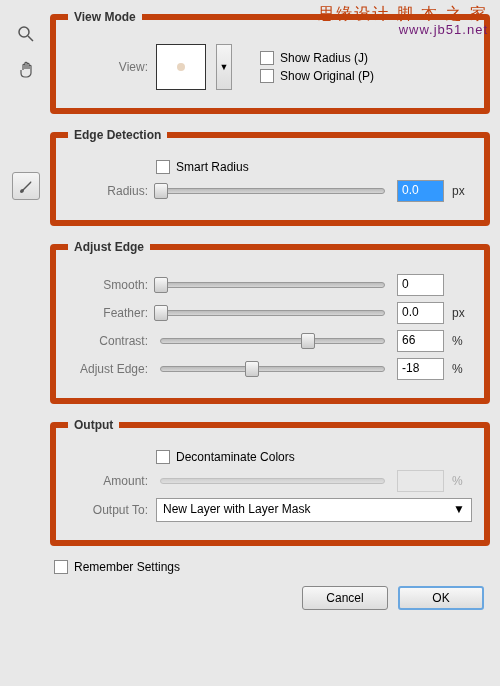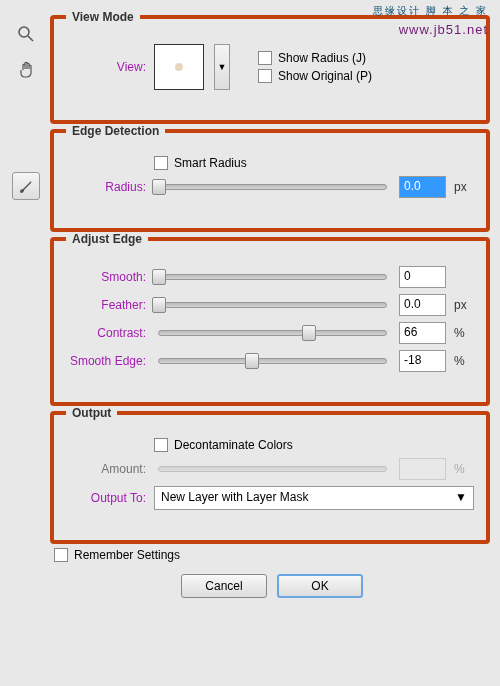--- a/index.html
+++ b/index.html
@@ -1,40 +1,40 @@
 <!DOCTYPE html>
 <html><head>
 <meta charset="utf-8">
 <style>
 *{box-sizing:border-box;font-family:Tahoma,Arial,sans-serif;font-size:12px;margin:0;padding:0}
 body{background:#e8e8e8;width:500px;height:686px;position:relative;padding:10px 10px 10px 50px}
 .tool-col{position:absolute;left:12px;top:20px;width:32px}
 .tool{width:28px;height:28px;margin-bottom:8px;display:flex;align-items:center;justify-content:center;color:#555}
 .tool.sel{background:linear-gradient(#f5f5f5,#ddd);border:1px solid #999;border-radius:3px}
-fieldset{border:4px solid #c2410c;border-radius:4px;margin-bottom:0;padding:14px 12px 24px;background:#e8e8e8}
+fieldset{border:6px solid #c2410c;border-radius:4px;margin-bottom:14px;padding:14px 12px 12px;background:#e8e8e8}
 legend{padding:0 6px;font-weight:bold;color:#333}
 .row{display:flex;align-items:center;margin:6px 0;gap:8px}
-.lbl{width:80px;text-align:right;color:#a21caf}
+.lbl{width:80px;text-align:right;color:#737373}
 .lbl.dis{color:#737373}
 .slider{flex:1;height:18px;position:relative;background:linear-gradient(#bbb,#d5d5d5);border:1px solid #999;border-radius:3px;height:6px;margin:0 4px}
 .thumb{position:absolute;top:-6px;width:14px;height:16px;background:linear-gradient(#f8f8f8,#ccc);border:1px solid #888;border-radius:2px;transform:translateX(-50%)}
 .num{width:47px;height:22px;border:1px solid #999;background:#fff;padding:2px 4px;text-align:left}
 .num.sel{background:#3399ff;color:#fff}
 .num.dis{background:#e8e8e8;border-color:#ccc}
 .unit{width:20px;color:#333}
 .cb{width:14px;height:14px;border:1px solid #888;background:#fff;display:inline-block;margin-right:6px;position:relative}
 .chk{display:flex;align-items:center;margin:4px 0}
 .view-sw{width:50px;height:46px;border:1px solid #333;background:#fff;position:relative;margin-right:2px}
 .view-sw::after{content:"";position:absolute;top:18px;left:20px;width:8px;height:8px;background:#e8d5c0;border-radius:50%}
 .view-dd{width:16px;height:46px;border:1px solid #999;background:linear-gradient(#f5f5f5,#ddd);display:flex;align-items:center;justify-content:center;font-size:9px}
 .sel-box{flex:1;height:24px;border:1px solid #999;background:#fff;padding:3px 6px;display:flex;align-items:flex-start;justify-content:space-between}
 .btn{min-width:86px;height:24px;border:1px solid #888;background:linear-gradient(#f8f8f8,#ddd);border-radius:3px;margin-left:10px}
 .btn.primary{border:2px solid #6aa7e0}
-.btns{display:flex;justify-content:center;margin-top:12px;padding-right:6px}
-.wm1{position:absolute;top:4px;right:12px;color:#0c4a6e;font-size:10px;letter-spacing:2px}
+.btns{display:flex;justify-content:flex-end;margin-top:12px;padding-right:6px}
+.wm1{position:absolute;top:4px;right:12px;color:#c2410c;font-size:16px;letter-spacing:2px}
 .wm2{position:absolute;top:22px;right:12px;color:#701a75;font-size:13px;letter-spacing:1px}
 </style>
 </head>
 <body>
 
 <div class="wm1">思缘设计 脚 本 之 家</div>
 <div class="wm2">www.jb51.net</div>
 
 <div class="tool-col">
   <div class="tool">
@@ -111,21 +111,21 @@
   </div>
   <div class="row">
     <span class="lbl">Contrast:</span>
     <div class="slider">
         <div class="thumb" style="left:66%"></div>
       </div>
     <div class="num">66</div>
     <span class="unit">%</span>
   </div>
   <div class="row">
-    <span class="lbl">Smooth Edge:</span>
+    <span class="lbl">Adjust Edge:</span>
     <div class="slider">
         <div class="thumb" style="left:41%"></div>
       </div>
     <div class="num">-18</div>
     <span class="unit">%</span>
   </div>
 </fieldset>
 
 <fieldset>
   <legend>Output</legend>

